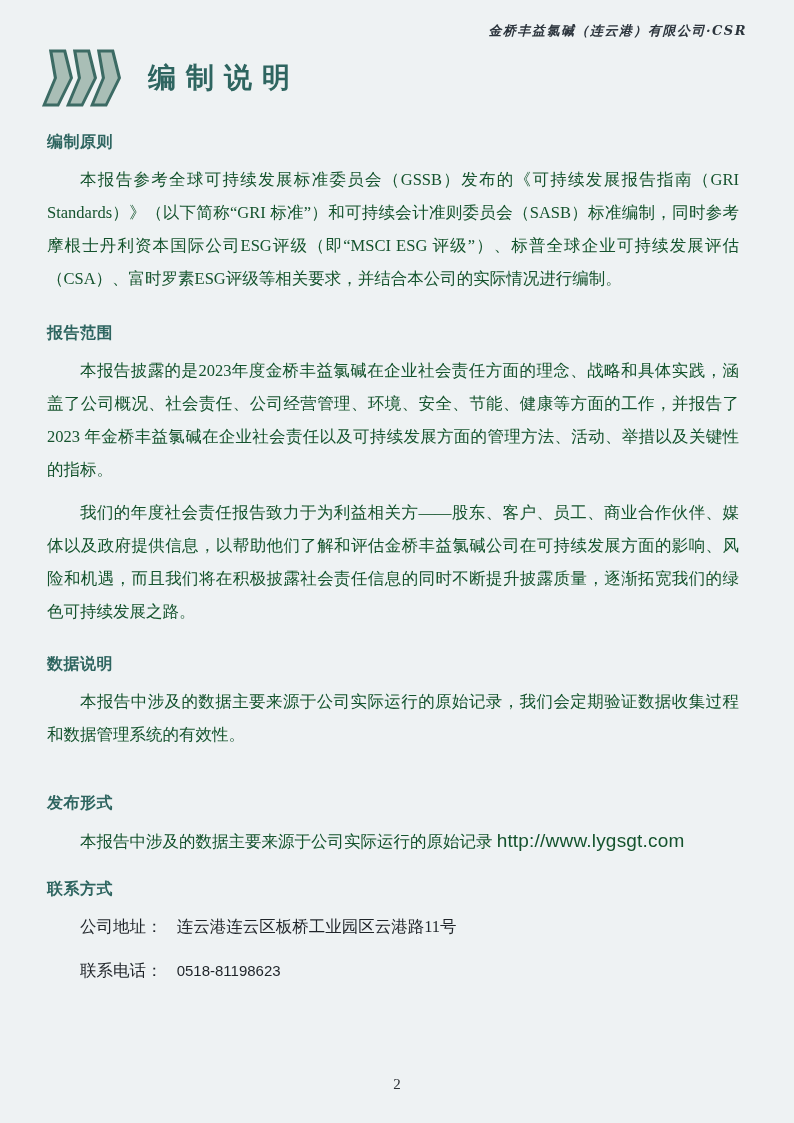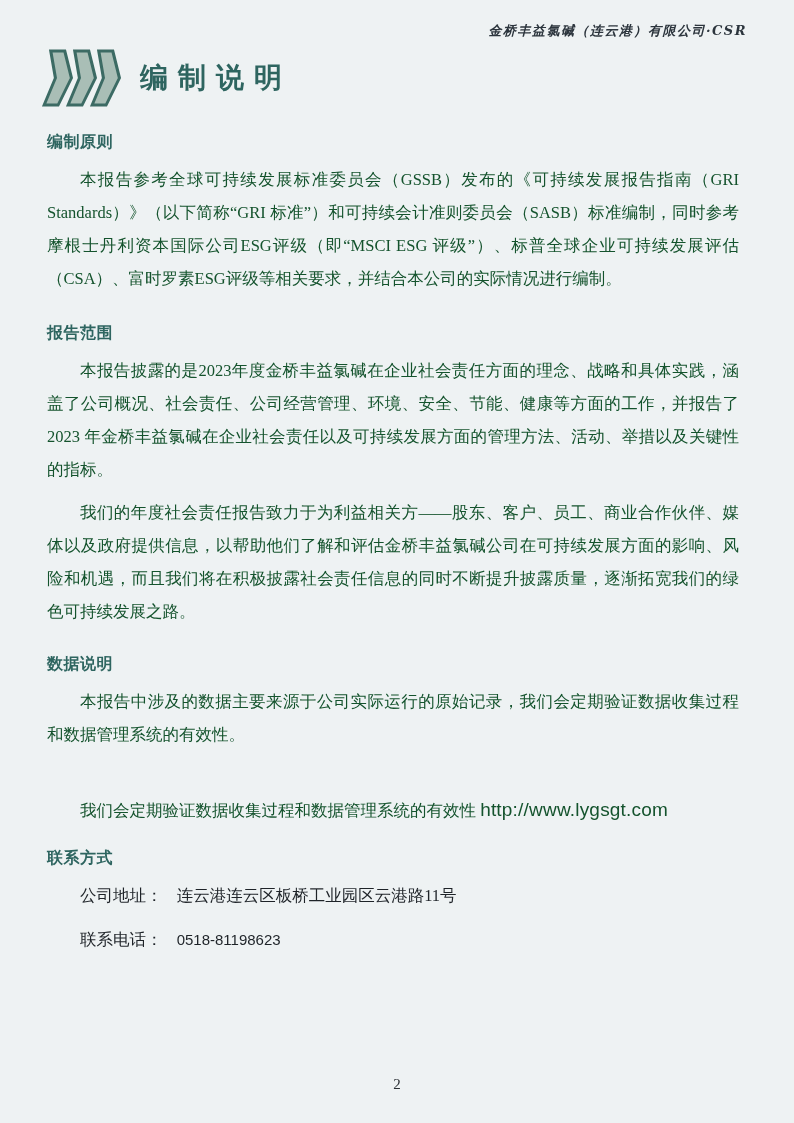--- a/index.html
+++ b/index.html
@@ -27,20 +27,21 @@
     letter-spacing: 1.5px;
     color: #2c353d;
   }
   
   .title-band {
     margin-top: 8px;
     margin-left: -7px;
     display: flex;
     align-items: center;
     height: 60px;
+    gap: 8px;
   }
   .chevrons { flex: 0 0 auto; display: block; }
   .title {
     margin: 0 0 0 14px;
     font-family: "Liberation Sans", "DejaVu Sans", sans-serif;
     font-weight: bold;
     font-size: 28px;
     letter-spacing: 10px;
     color: #2e6560;
   }
@@ -132,21 +133,22 @@
       <p>本报告披露的是2023年度金桥丰益氯碱在企业社会责任方面的理念、战略和具体实践，涵盖了公司概况、社会责任、公司经营管理、环境、安全、节能、健康等方面的工作，并报告了2023 年金桥丰益氯碱在企业社会责任以及可持续发展方面的管理方法、活动、举措以及关键性的指标。</p>
       <p>我们的年度社会责任报告致力于为利益相关方——股东、客户、员工、商业合作伙伴、媒体以及政府提供信息，以帮助他们了解和评估金桥丰益氯碱公司在可持续发展方面的影响、风险和机遇，而且我们将在积极披露社会责任信息的同时不断提升披露质量，逐渐拓宽我们的绿色可持续发展之路。</p>
     </div>
 
     <div class="section s3">
       <h2>数据说明</h2>
       <p>本报告中涉及的数据主要来源于公司实际运行的原始记录，我们会定期验证数据收集过程和数据管理系统的有效性。</p>
     </div>
 
     <div class="section s4">
-      <p><span>我们会定期验证数据收集过程和数据管理系统的有效性 </span><span class="website">http://www.lygsgt.com</span></p>
+      <h2>发布形式</h2>
+      <p><span>本报告中涉及的数据主要来源于公司实际运行的原始记录 </span><span class="website">http://www.lygsgt.com</span></p>
     </div>
 
     <div class="section s5">
       <h2>联系方式</h2>
       <div class="contact-line">
         <span>公司地址：</span>
         <span class="contact-value">连云港连云区板桥工业园区云港路11号</span>
       </div>
       <div class="contact-line">
         <span>联系电话：</span>

